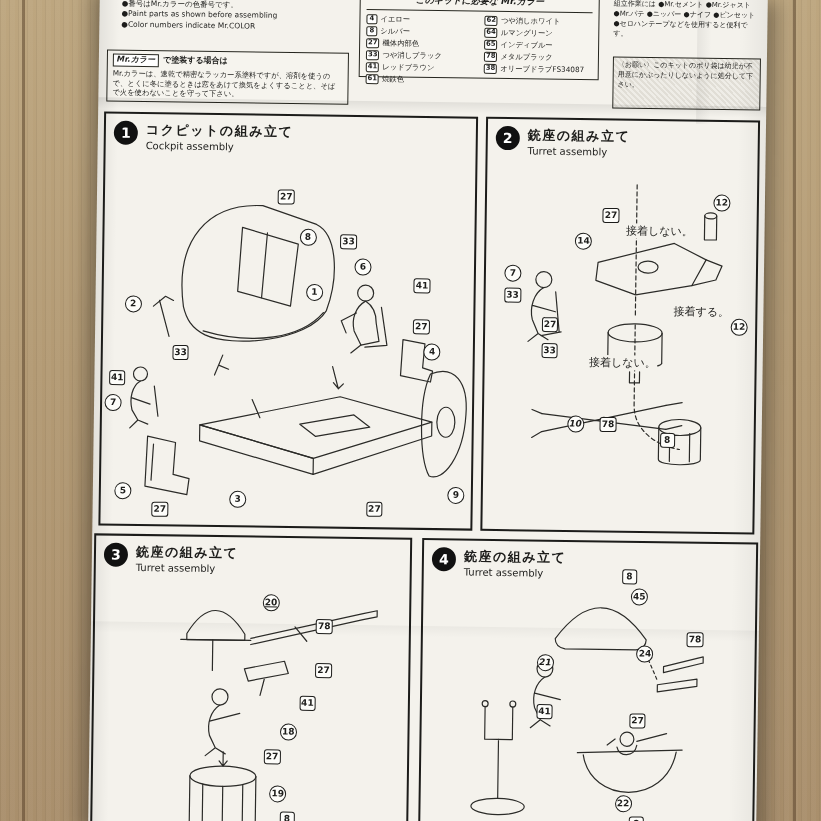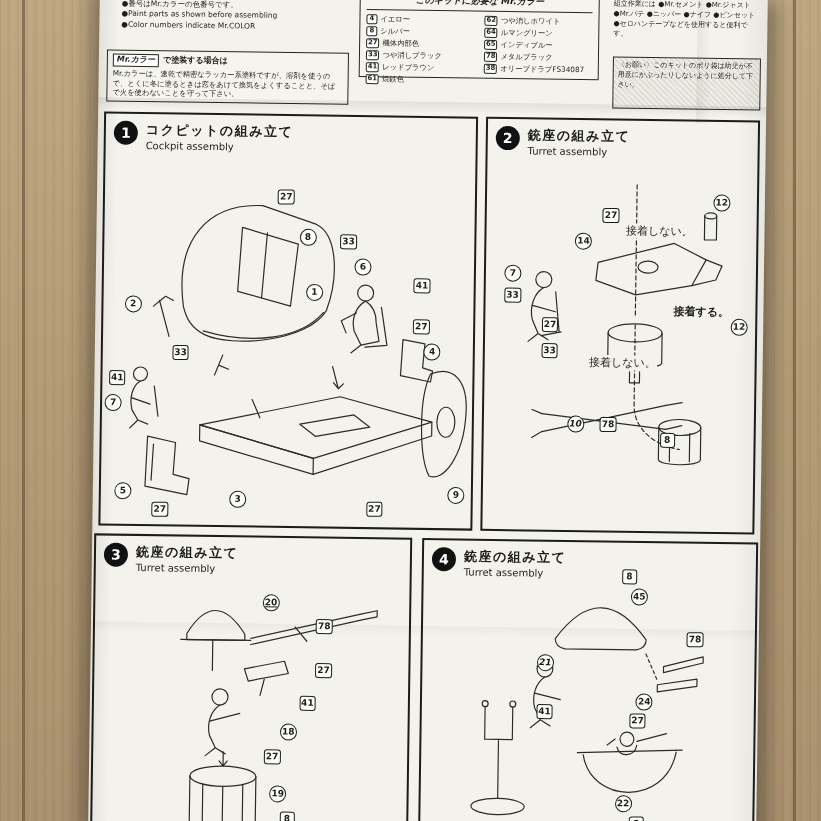--- a/index.html
+++ b/index.html
@@ -255,21 +255,21 @@
           <div class="badge circle" style="left: 36%; top: 21%;">14</div>
           <div class="badge circle" style="left: 10%; top: 30%;">7</div>
           <div class="badge square" style="left: 10%; top: 36%;">33</div>
           <div class="badge square" style="left: 24%; top: 44%;">27</div>
           <div class="badge square" style="left: 24%; top: 51%;">33</div>
           <div class="badge circle" style="left: 94%; top: 44%;">12</div>
           <div class="badge circle" style="left: 34%; top: 71%; font-style: italic;">10</div>
           <div class="badge square" style="left: 46%; top: 71%;">78</div>
           <div class="badge square" style="left: 68%; top: 75%;">8</div>
           <div class="glue-note" style="left: 64%; top: 18%;">接着しない。</div>
-          <div class="glue-note" style="left: 80%; top: 40%; font-weight: bold;">接着する。</div>
+          <div class="glue-note" style="left: 80%; top: 40%;">接着する。</div>
           <div class="glue-note" style="left: 51%; top: 54%;">接着しない。</div>
         </div>
     </div>
   </div>
 
   <div class="panel panel3">
     <div class="panel-head">
       <div class="panel-num">3</div>
       <div class="panel-titles">
         <div class="jp">銃座の組み立て</div>
@@ -331,21 +331,21 @@
           <path d="M158,164 L264,160"></path>
           <circle cx="208" cy="150" r="7"></circle>
           <path d="M198,158 C200,168 216,168 218,156 M218,152 L248,144 M196,150 L188,156"></path>
           <path d="M226,66 L238,92" stroke-dasharray="3 3"></path>
         </g>
       </svg>
       <div class="callouts">
           <div class="badge square" style="left: 62%; top: -4%;">8</div>
           <div class="badge circle" style="left: 65%; top: 4%;">45</div>
           <div class="badge square" style="left: 82%; top: 20%;">78</div>
-          <div class="badge circle" style="left: 67%; top: 26%; margin-top: 48px;">24</div>
+          <div class="badge circle" style="left: 67%; top: 26%;">24</div>
           <div class="badge circle" style="left: 37%; top: 30%; font-style: italic;">21</div>
           <div class="badge square" style="left: 37%; top: 49%;">41</div>
           <div class="badge square" style="left: 65%; top: 52%;">27</div>
           <div class="badge circle" style="left: 61%; top: 84%;">22</div>
           <div class="badge square" style="left: 65%; top: 92%;">8</div>
         </div>
     </div>
   </div>
 
   <div class="crease-h a"></div>

